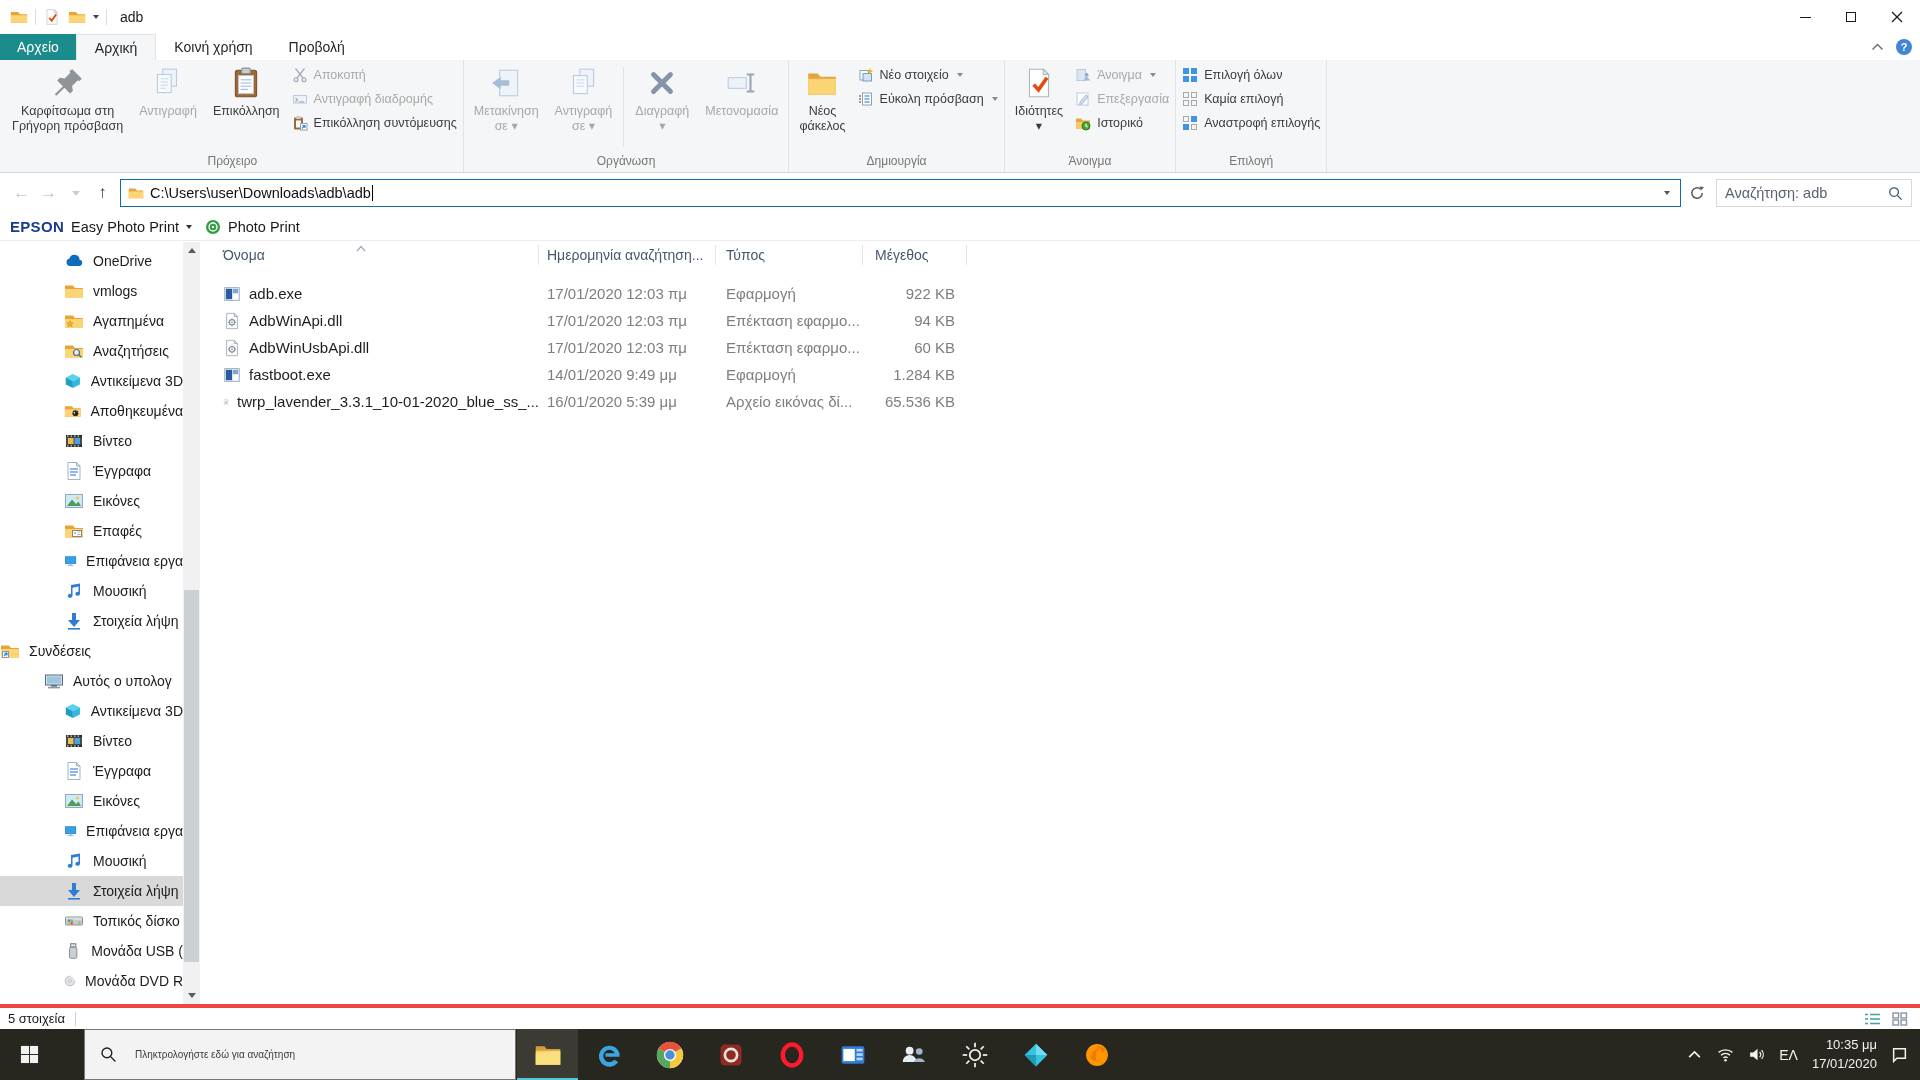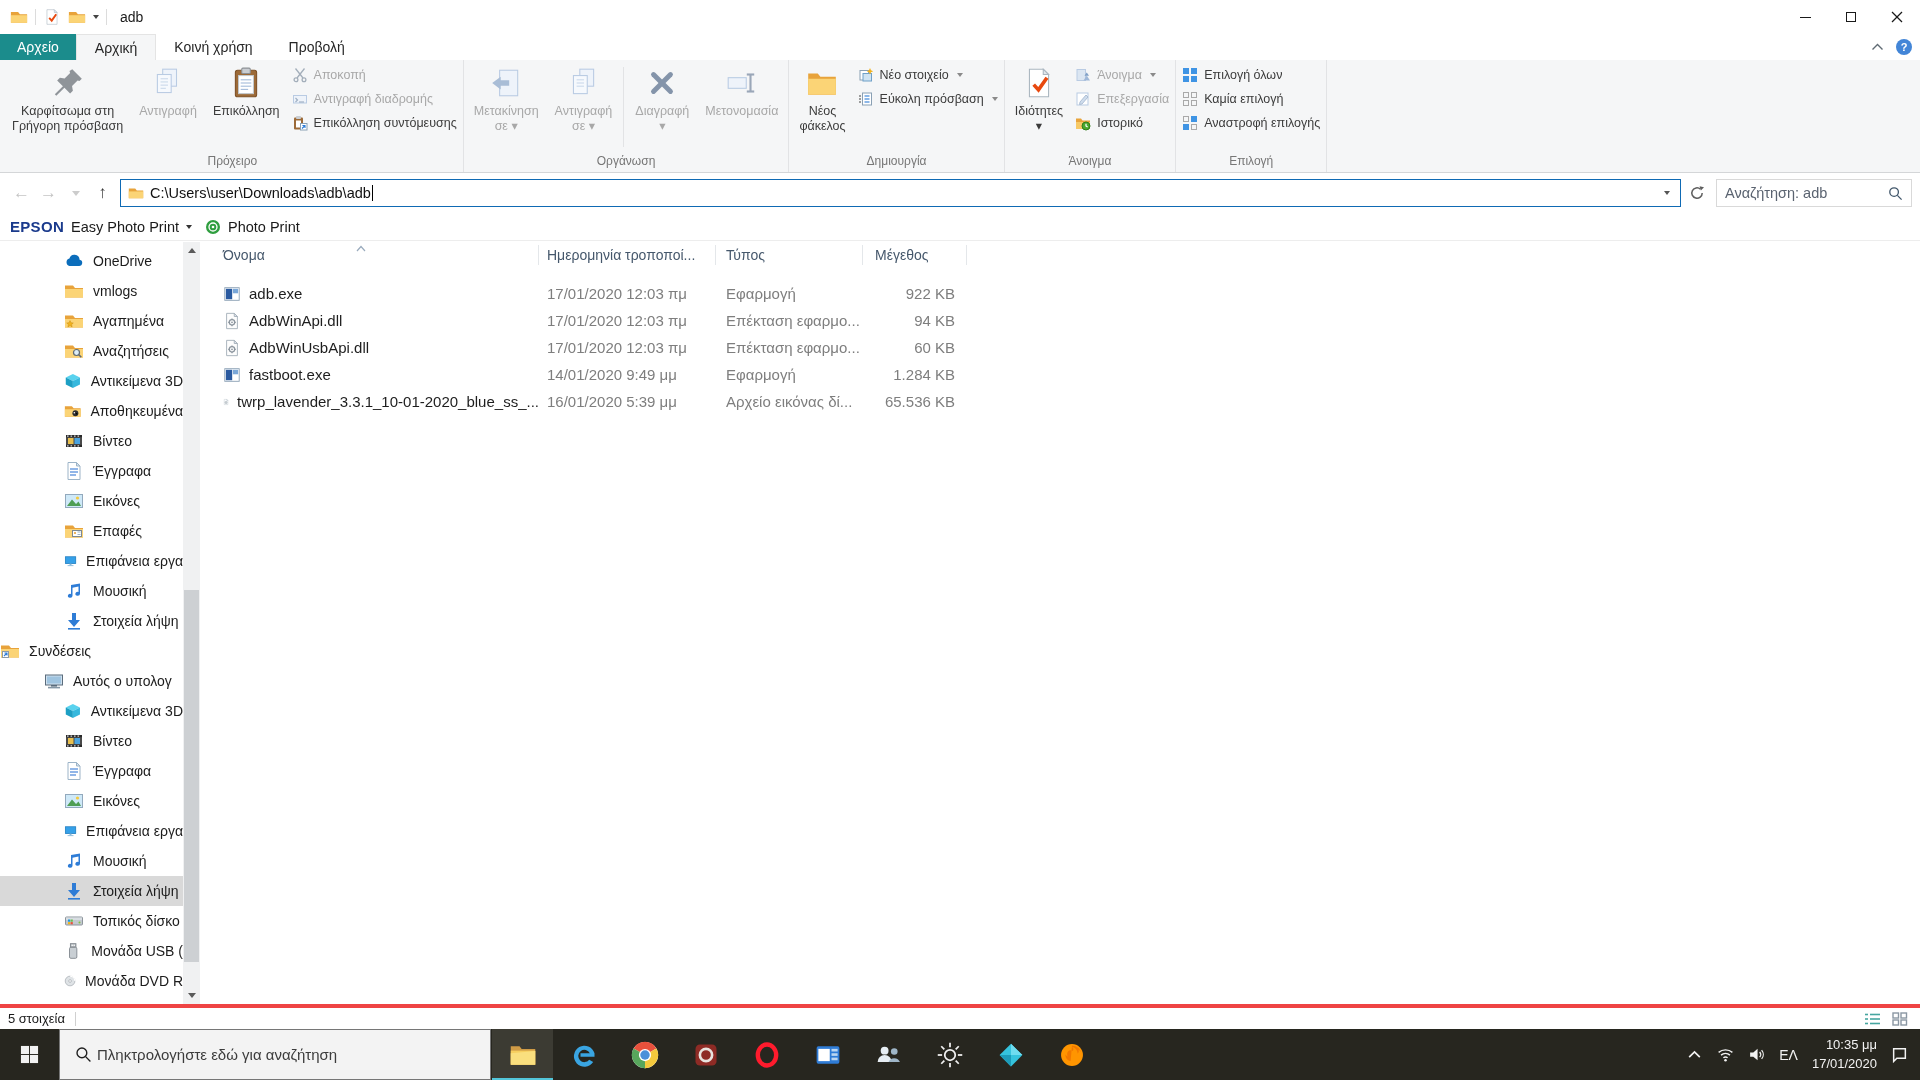--- a/index.html
+++ b/index.html
@@ -95,21 +95,21 @@
 
   
   .statusbar { position:absolute; left:0; right:0; bottom:0; height:25px; border-top:4px solid #ef4444; display:flex; align-items:center; font-size:13px; color:#1a1a1a; padding:0 8px; background:#fff; }
   .status-sep { width:1px; height:14px; background:#d0d0d0; margin:0 10px; }
   .status-spacer { flex:1; }
   .viewbtn { width:24px; height:20px; display:flex; align-items:center; justify-content:center; margin-left:4px; }
 
   
   .taskbar { position:absolute; left:0; right:0; bottom:0; height:51px; background:#27261f; display:flex; align-items:stretch; }
   .start { width:59px; display:flex; align-items:center; justify-content:center; }
-  .tb-search { width:432px; background:#f3f3f3; border:1px solid #767676; display:flex; align-items:center; gap:5px; padding-left:15px; font-size:15px; color:#3c3c3c; }
+  .tb-search { width:432px; background:#f3f3f3; border:1px solid #767676; display:flex; align-items:center; gap:18px; padding-left:15px; font-size:10px; color:#3c3c3c;margin-left:25px; }
   .tb-apps { display:flex; align-items:stretch; margin-left:1px; }
   .tb-app { width:61px; display:flex; align-items:center; justify-content:center; }
   .tb-app.active { background:#3c3b33; box-shadow: inset 0 -2px 0 #53c6da; }
   .tb-app .icon { width:28px; height:28px; }
   .tray { margin-left:auto; display:flex; align-items:center; gap:14px; padding-right:12px; }
   .tray .icon { width:17px; height:17px; }
   .tray-lang { color:#f2f2f2; font-size:14px; }
   .tray-clock { color:#f2f2f2; font-size:13px; text-align:right; line-height:1.45; }
 </style>
 </head>
@@ -811,21 +811,21 @@
       </div>
     </div>
     <div class="main">
       <div class="headers">
         <span class="sort-caret">
           <svg width="12" height="7" viewBox="0 0 12 7">
               <polyline points="2,6 6,1.5 10,6" fill="none" stroke="#9aabbd" stroke-width="1.2"></polyline>
             </svg>
         </span>
         <div class="hcell h-name">Όνομα</div>
-        <div class="hcell h-date">Ημερομηνία τροποποί...</div>
+        <div class="hcell h-date">Ημερομηνία αναζήτηση...</div>
         <div class="hcell h-type">Τύπος</div>
         <div class="hcell h-size">Μέγεθος</div>
       </div>
       <div id="file-rows">
           <div class="frow">
             <div class="c-name">
               <span class="icon i18">
                 <svg viewBox="0 0 20 20">
                   <rect x="2" y="3" width="16" height="14" fill="#fff" stroke="#8aa0b4"></rect>
                   <rect x="3.2" y="4.2" width="7" height="11.6" fill="#2a5aa0"></rect>

